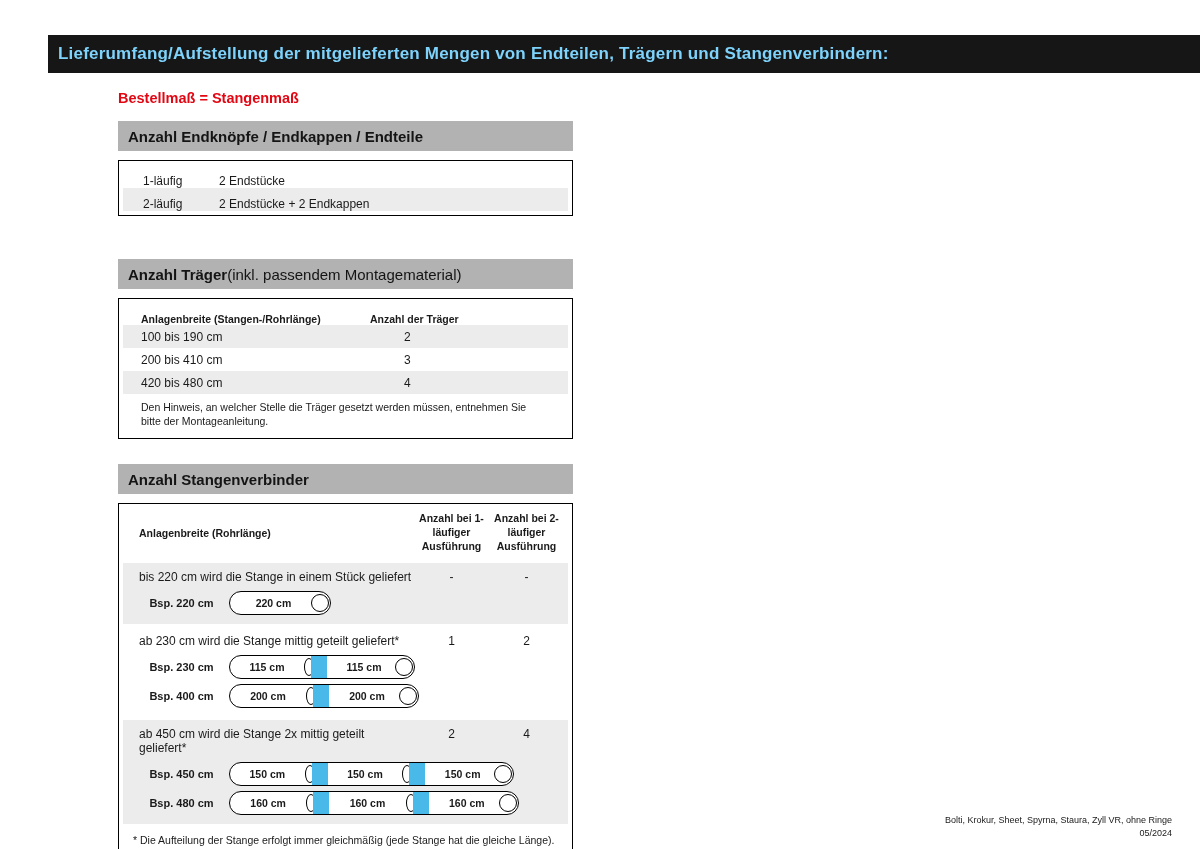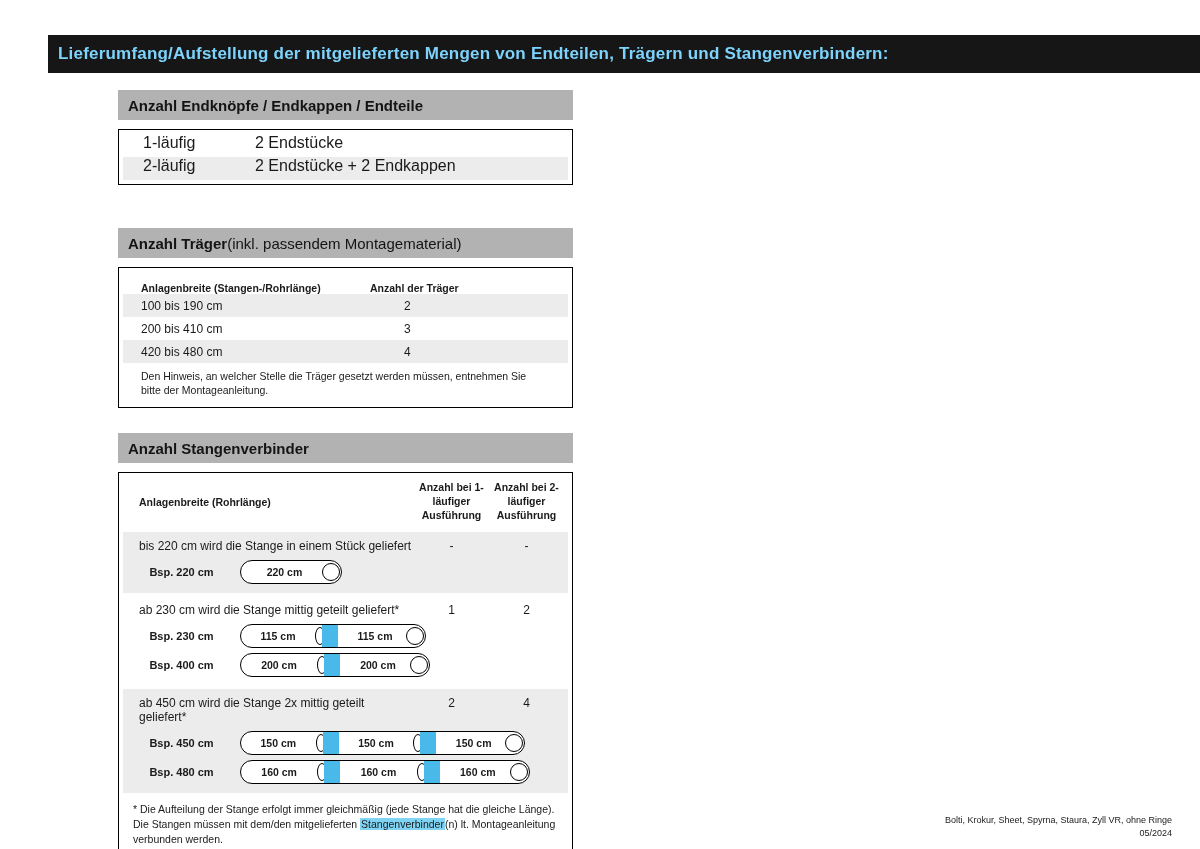--- a/index.html
+++ b/index.html
@@ -17,21 +17,21 @@
   .red-note { color:#e30613; font-weight:bold; font-size:14.5px; margin-bottom:15px; }
 
   .section-header { background:#b2b2b2; height:30px; display:flex; align-items:center;
                     padding-left:10px; font-size:15px; color:#141414; margin-bottom:9px; }
   .section-header .bold { font-weight:bold; }
   .mt43 { margin-top:43px; } .mt25 { margin-top:25px; }
 
   .tbox { border:1.5px solid #000; background:#fff; padding:4px; }
 
   
-  .trow { display:flex; align-items:flex-start; height:23px; font-size:16px; padding-left:20px;gap:36px; }
+  .trow { display:flex; align-items:flex-end; height:23px; font-size:12px; padding-left:20px; }
   .striped { background:#ececec; }
   .t1-label { width:76px; }
   .t1-val { flex:1; }
 
   
   .t2-head { display:flex; align-items:flex-end; height:22px; font-size:10.5px; font-weight:bold; }
   .t2-head .t2c1 { padding-left:18px; }
   .t2c1 { flex:1; }
   .t2c2 { width:198px; }
   .t2row { display:flex; align-items:center; height:23px; font-size:12px; }
@@ -44,21 +44,21 @@
   .v-colhead .vc1 { flex:1; font-size:10.5px; font-weight:bold; }
   .v-cnt-h { width:75px; text-align:center; font-size:10.5px; font-weight:bold; line-height:1.3; }
   .vgroup { margin-bottom:3px; padding:3px 0 6px 0; }
   .vgroup.gray { background:#ececec; }
   .v-desc-row { display:flex; align-items:flex-start; padding:4px 4px 2px 16px; font-size:12px; }
   .v-desc { flex:1; }
   .v-cnt { width:75px; text-align:center; font-size:12px; }
   .ex-row { display:flex; align-items:center; padding-left:16px; margin:5px 0 3px 0; }
   .ex-label { width:85px; text-align:center; font-weight:bold; font-size:11px; }
   .rod { position:relative; height:24px; border:1.5px solid #000; border-radius:12px;
-         background:#fff; display:flex; align-items:center; margin-left:16px; }
+         background:#fff; display:flex; align-items:center; margin-left:5px; }
   .seg { flex:1; height:100%; display:flex; align-items:center; justify-content:center;
          font-size:10.5px; font-weight:bold; white-space:nowrap; }
   .seg-last { padding-right:13px; }
   .joint { height:100%; display:flex; align-items:center; flex:0 0 auto; }
   .joint-arc { width:10px; height:18px; border:1.5px solid #000; border-radius:50%;
                background:#fff; margin-right:-3px; }
   .joint-blue { width:16px; height:100%; background:#49b9e9; }
   .end-circle { position:absolute; right:1px; top:50%; transform:translateY(-50%);
                 width:18px; height:18px; border:1.5px solid #000; border-radius:50%; background:#fff; }
   .v-foot { font-size:10.5px; line-height:1.4; padding:6px 8px 2px 10px; }
@@ -77,20 +77,21 @@
 <body>
 
 <div class="page">
 
   <div class="topbar">
     <span>Lieferumfang/Aufstellung der mitgelieferten Mengen von Endteilen, Trägern und Stangenverbindern:</span>
   </div>
 
   <div class="left-col">
 
+    <div class="red-note">Bestellmaß = Stangenmaß</div>
 
     <div class="section-header">
       <span class="bold">Anzahl Endknöpfe / Endkappen / Endteile</span>
     </div>
     <div class="tbox">
       <div class="trow">
         <span class="t1-label">1-läufig</span>
         <span class="t1-val">2 Endstücke</span>
       </div>
       <div class="trow striped">

